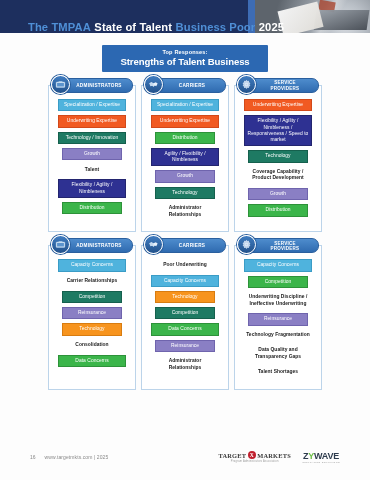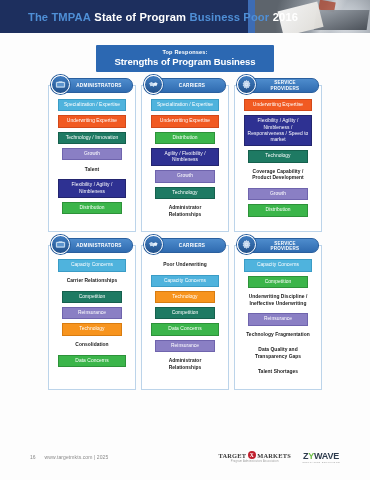--- a/index.html
+++ b/index.html
@@ -18,21 +18,21 @@
   
   .header{
     position:relative;
     height:33px;
     background:#1d2f5e;
     overflow:hidden;
   }
   .header-title{
     position:absolute;
     left:28px;top:0;height:33px;
-    display:flex;align-items:center;
+    display:flex;align-items:flex-end;
     font-size:11.2px;font-weight:bold;
     letter-spacing:.1px;
     white-space:nowrap;
     z-index:3;
   }
   .header-title span{margin-right:3.5px;}
   .t-blue{color:#4f8fd6;}
   .t-white{color:#ffffff;}
   .accent-bar{
     position:absolute;
@@ -213,37 +213,37 @@
   .logo-zy-sub{font-size:2.4px;color:#9a9a9a;letter-spacing:.5px;}
 </style>
 </head>
 <body>
 
 <div class="page">
 
   <div class="header">
     <div class="header-title">
       <span class="t-blue">The TMPAA</span>
-      <span class="t-white">State of Program</span>
+      <span class="t-white">State of Talent</span>
       <span class="t-blue">Business Poor</span>
-      <span class="t-white">2016</span>
+      <span class="t-white">2025</span>
     </div>
     <div class="accent-bar"></div>
     <div class="header-photo">
       <div class="photo-red"></div>
       <div class="photo-lap"></div>
       <div class="photo-paper"></div>
     </div>
   </div>
 
   <div id="sections-host">
       <div class="banner-wrap">
         <div class="banner">
           <div class="banner-kicker">Top Responses:</div>
-          <div class="banner-main">Strengths of Program Business</div>
+          <div class="banner-main">Strengths of Talent Business</div>
         </div>
       </div>
       <div class="cols">
         <div class="col">
           <div class="col-head">
             <div class="circ">
               <svg width="11" height="11" viewBox="0 0 24 24">
                 <rect x="2.5" y="6.5" width="19" height="12" rx="1.6" fill="#e8f1fb"></rect>
                 <rect x="2.5" y="6.5" width="19" height="12" rx="1.6" fill="none" stroke="#9cc0e3" stroke-width="1"></rect>
                 <path fill="#9cc0e3" d="M9 4.5h6a1.5 1.5 0 011.5 1.5v1h-2v-.6h-5v.6h-2v-1A1.5 1.5 0 019 4.5z"></path>

